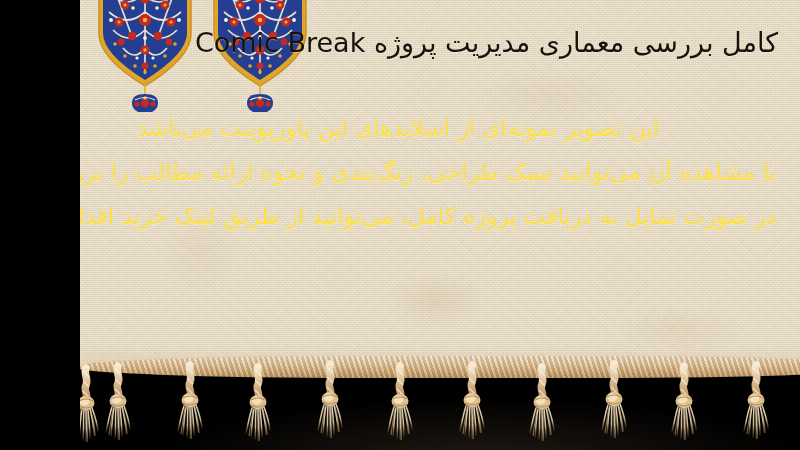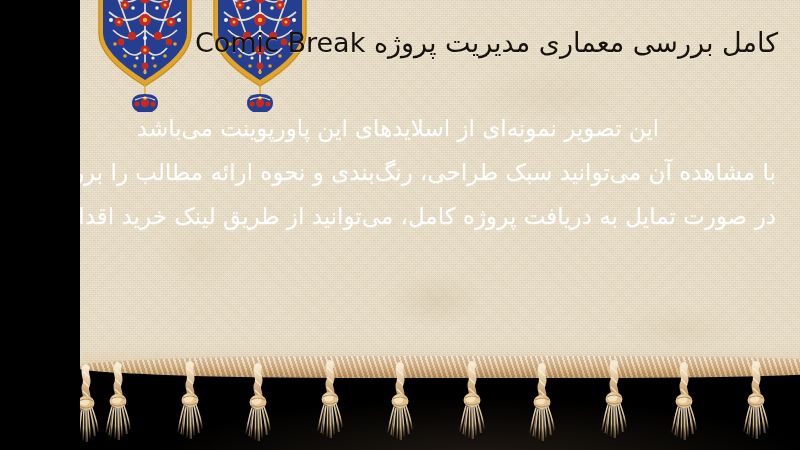--- a/index.html
+++ b/index.html
@@ -154,21 +154,21 @@
     position: absolute;
     right: 24px;
     top: 106px;
     width: 756px;
     direction: rtl;
     text-align: center;
   }
   .body-line {
     font-size: 23px;
     line-height: 44px;
-    color: #ffffff;
+    color: #fde047;
     white-space: nowrap;
     text-shadow: 0 1px 0 rgba(255,255,255,0.25);
   }
   .body-line.l1 { text-align: center; }
   .body-line.l2 { text-align: center; }
   .body-line.l3 { text-align: center; }
 </style>
 </head>
 <body>
 

